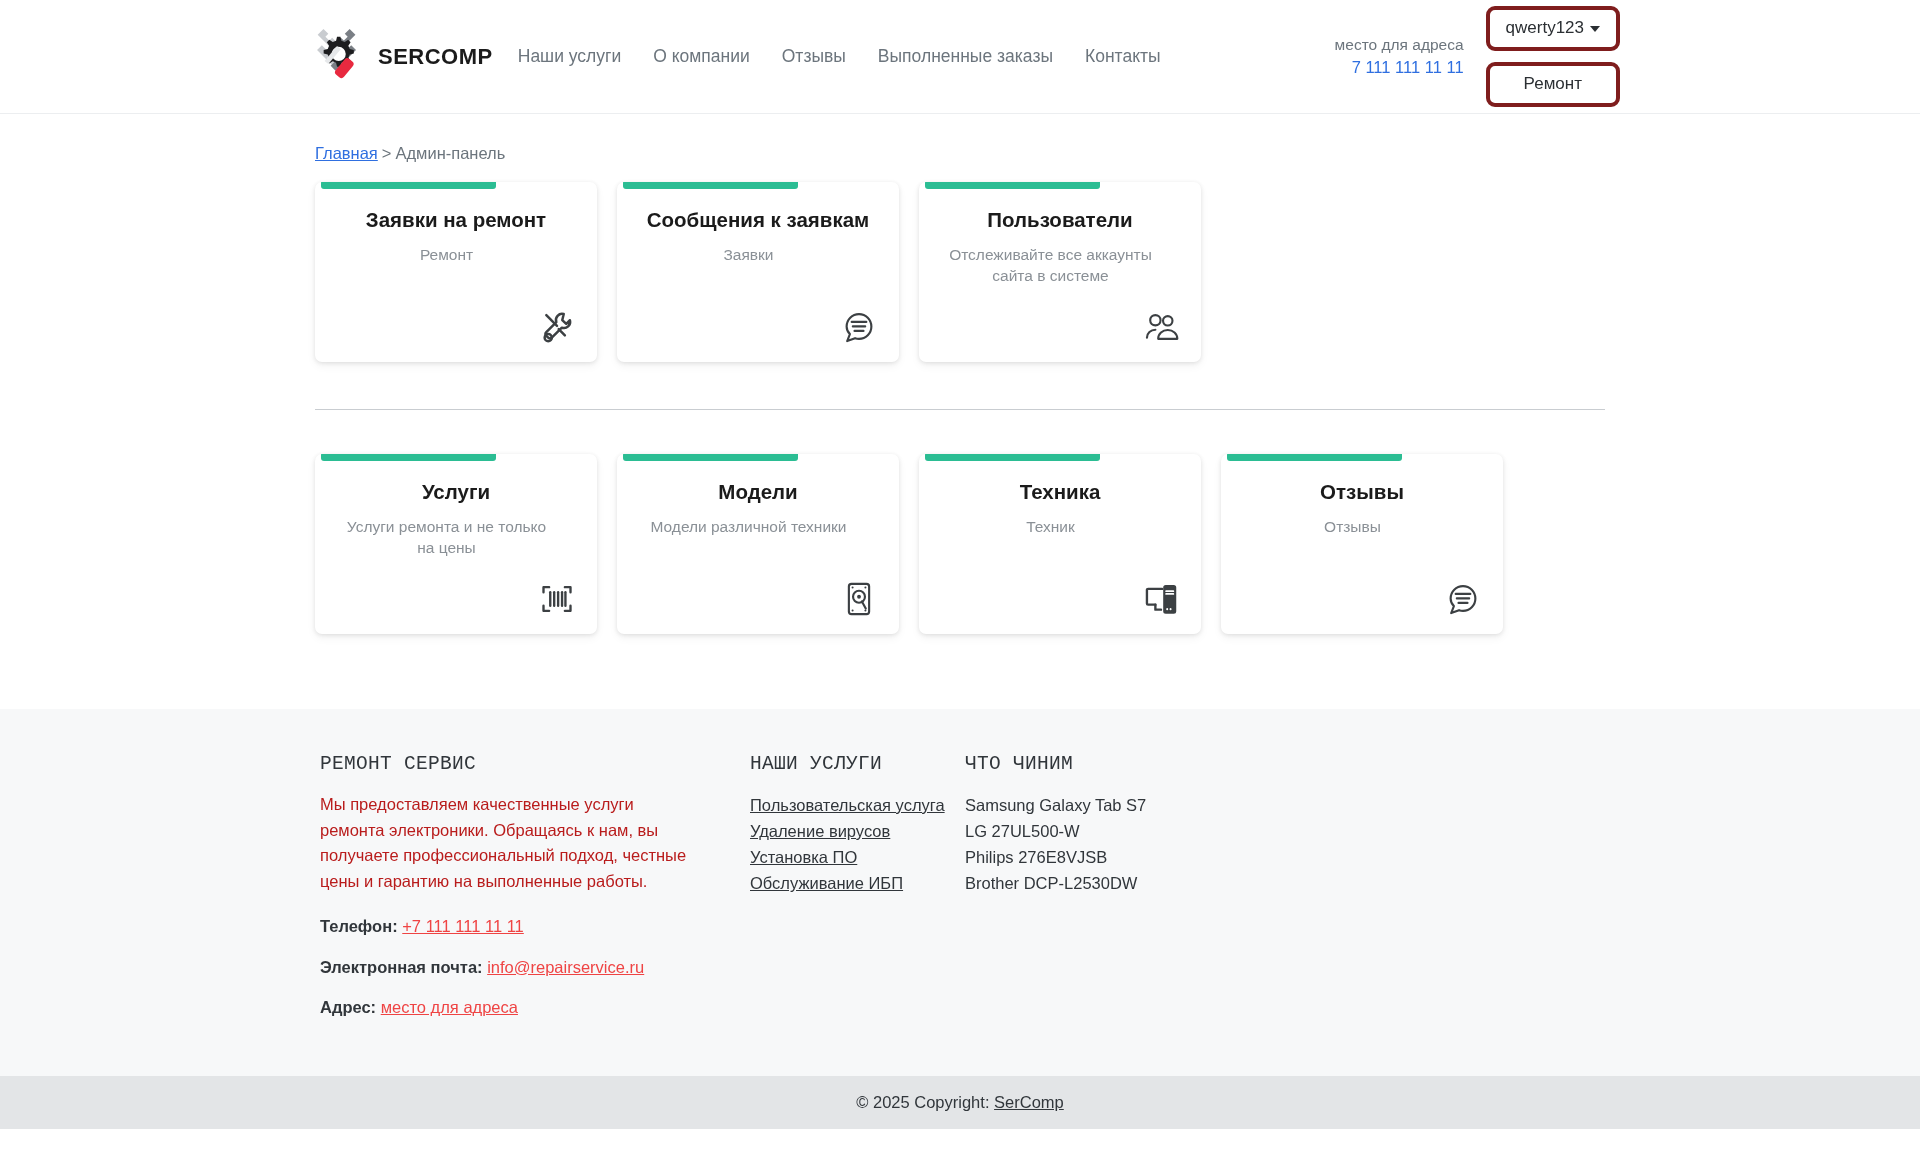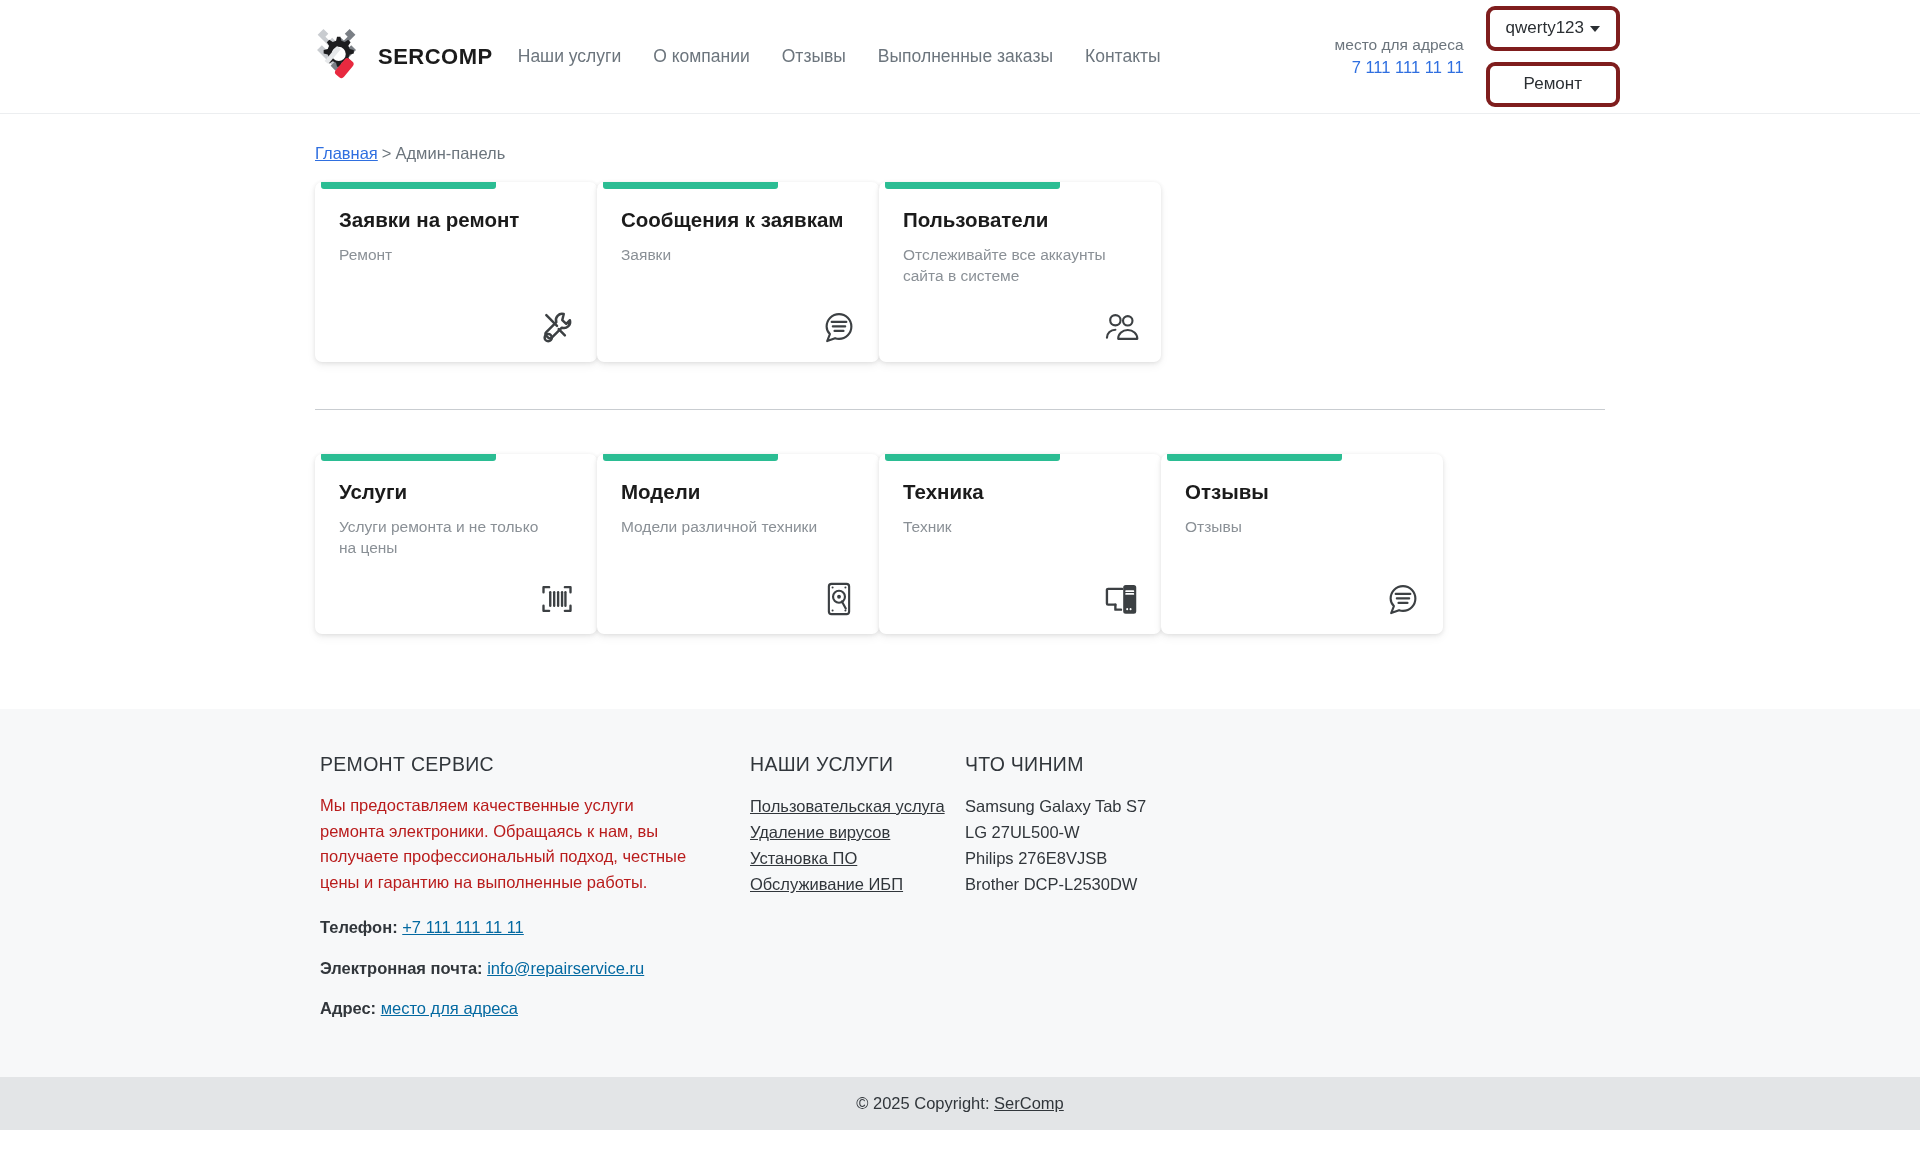--- a/index.html
+++ b/index.html
@@ -124,22 +124,24 @@
   }
   .breadcrumb a {
     color: #2f6fe0;
     text-decoration: underline;
     cursor: pointer;
   }
   .breadcrumb .sep { color: #6c757d; }
 
   .card-grid {
     display: flex;
+    gap: 20px;
     margin-top: 19px;
     flex-wrap: wrap;
+    text-align: center;
   }
   .panel-card {
     width: 282px;
     height: 180px;
     background: #ffffff;
     border-radius: 7px;
     box-shadow: 0 1px 4px rgba(0,0,0,0.10), 0 4px 10px rgba(0,0,0,0.05);
     position: relative;
     padding: 26px 24px 18px 24px;
     cursor: pointer;
@@ -201,37 +203,37 @@
   .footer-col-1 { width: 430px; padding-right: 50px; }
   .footer-col-2 { width: 215px; }
   .footer-col-3 { width: 215px; }
   .footer-col-4 { width: 240px; }
   .footer-heading {
     font-size: 19.5px;
     letter-spacing: 0.3px;
     color: #31363b;
     margin: 0 0 17px 0;
     font-weight: normal;
-    font-family: Liberation Sans, sans-serif;
+    font-family: Liberation Mono, monospace;
   }
   .footer-about {
     font-size: 16.5px;
     line-height: 1.56;
     color: #b91c1c;
     margin: 0 0 19px 0;
   }
   .footer-contact-row {
     font-size: 16.5px;
     line-height: 1.5;
     margin-bottom: 16px;
     color: #31363b;
   }
   .footer-contact-row b { font-weight: bold; }
   .footer-contact-row a {
-    color: #0369a1;
+    color: #ef4444;
     text-decoration: underline;
     cursor: pointer;
   }
   .footer-list { list-style: none; margin: 0; padding: 0; }
   .footer-list li {
     font-size: 16.5px;
     line-height: 1.58;
     color: #31363b;
   }
   .footer-list li a {

